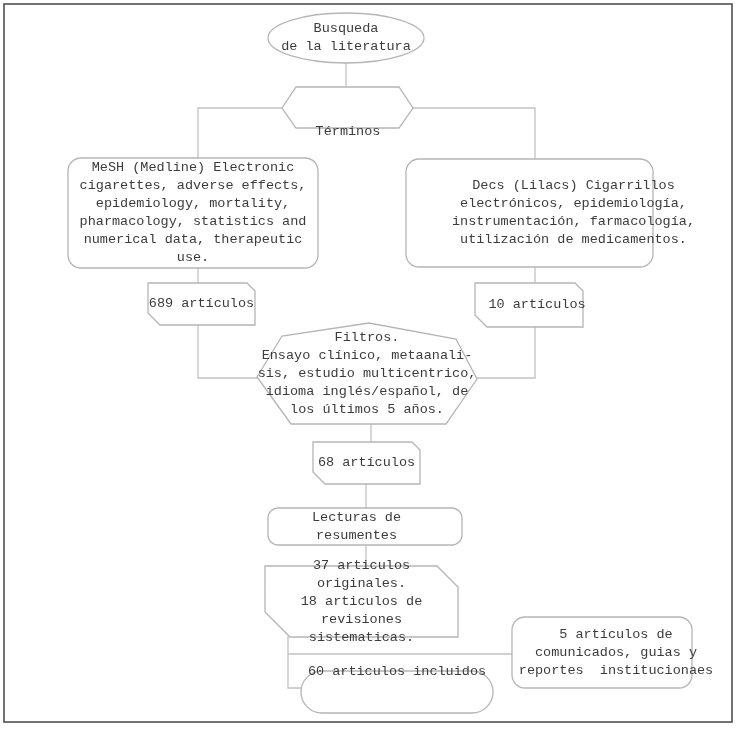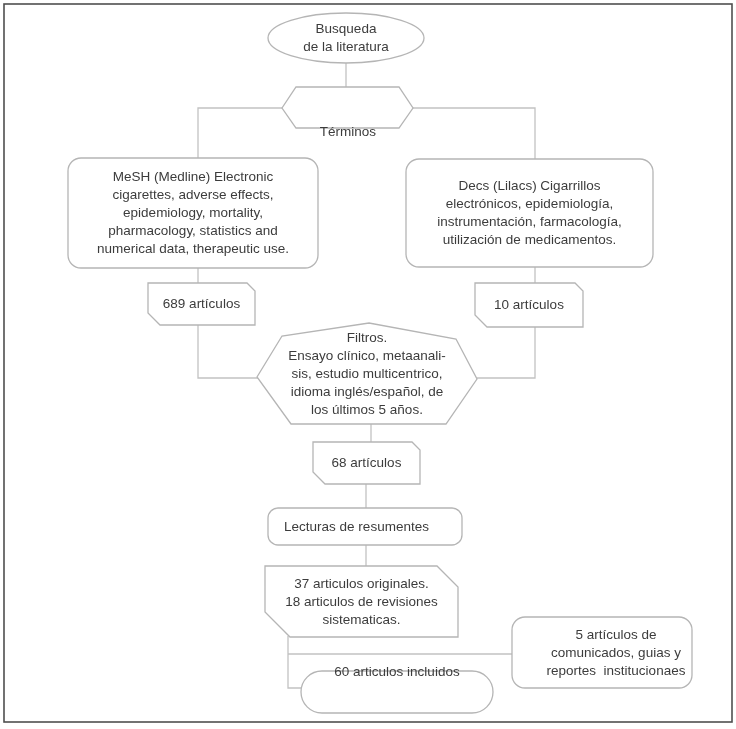--- a/index.html
+++ b/index.html
@@ -5,21 +5,21 @@
   html, body {
     margin: 0;
     padding: 0;
     background: #ffffff;
   }
   #stage {
     position: relative;
     width: 736px;
     height: 729px;
     background: #ffffff;
-    font-family: Liberation Sans, sans-serif;
+    font-family: Liberation Mono, monospace;
     overflow: hidden;
   }
   #shapes {
     position: absolute;
     left: 0;
     top: 0;
   }
   .label {
     position: absolute;
     display: flex;
@@ -77,28 +77,28 @@
 de la literatura</div>
 
   <div class="label" style="left:282px; top:87px; width:132px; height:41px;margin-top:24px;">Términos</div>
 
   <div class="label" style="left:68px; top:158px; width:250px; height:110px;">MeSH (Medline) Electronic
 cigarettes, adverse effects,
 epidemiology, mortality,
 pharmacology, statistics and
 numerical data, therapeutic use.</div>
 
-  <div class="label" style="left:406px; top:159px; width:247px; height:108px;">Decs (Lilacs) Cigarrillos
+  <div class="label" style="left:406px; top:159px; width:247px; height:108px;padding-left:44px;">Decs (Lilacs) Cigarrillos
 electrónicos, epidemiología,
 instrumentación, farmacología,
 utilización de medicamentos.</div>
 
   <div class="label" style="left:148px; top:283px; width:107px; height:42px;">689 artículos</div>
 
-  <div class="label" style="left:475px; top:283px; width:108px; height:44px;">10 artículos</div>
+  <div class="label" style="left:475px; top:283px; width:108px; height:44px;padding-left:8px;">10 artículos</div>
 
   <div class="label" style="left:257px; top:326px; width:220px; height:96px;">Filtros.
 Ensayo clínico, metaanali-
 sis, estudio multicentrico,
 idioma inglés/español, de
 los últimos 5 años.</div>
 
   <div class="label" style="left:313px; top:442px; width:107px; height:42px;">68 artículos</div>
 
   <div class="label" style="left:268px; top:508px; width:153px; height:37px;margin-left:12px;">Lecturas de resumentes</div>

